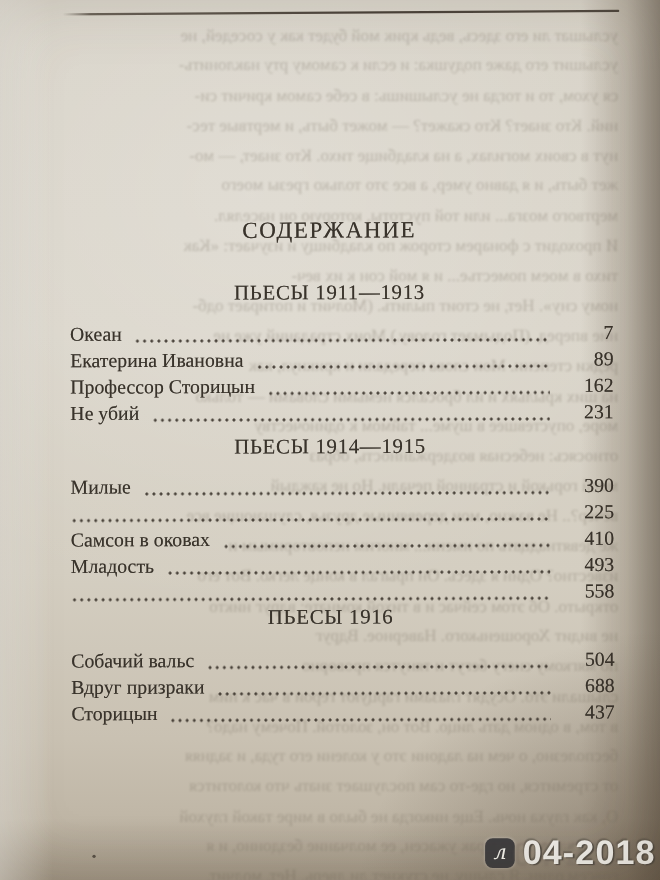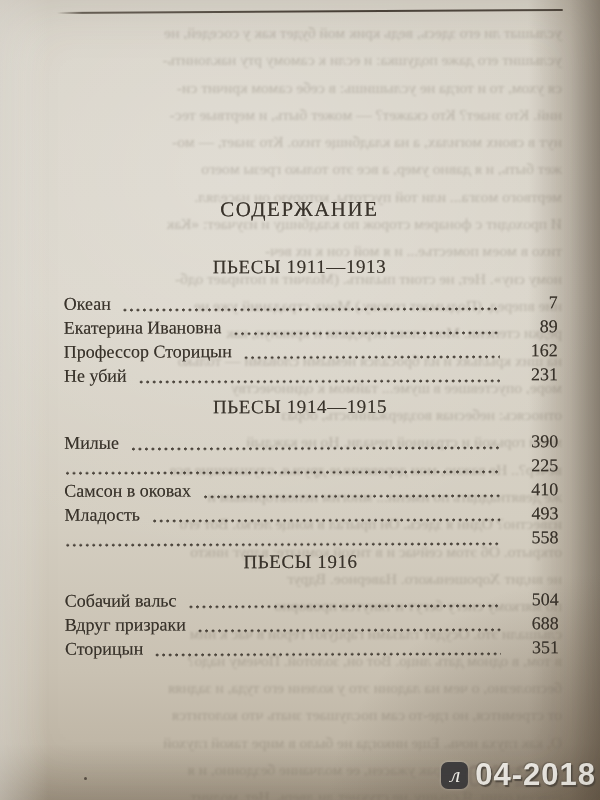--- a/index.html
+++ b/index.html
@@ -195,21 +195,21 @@
               <span class="row-page">504</span>
             </div>
             <div class="row">
               <span class="row-title">Вдруг призраки</span>
               <span class="dots"></span>
               <span class="row-page">688</span>
             </div>
             <div class="row">
               <span class="row-title">Сторицын</span>
               <span class="dots"></span>
-              <span class="row-page">351</span>
+              <span class="row-page">437</span>
             </div>
           </div>
         </div>
       </div>
   </div>
 
   <div class="speck"></div>
 
   <div class="wm">
     <div class="wm-badge">л</div>

